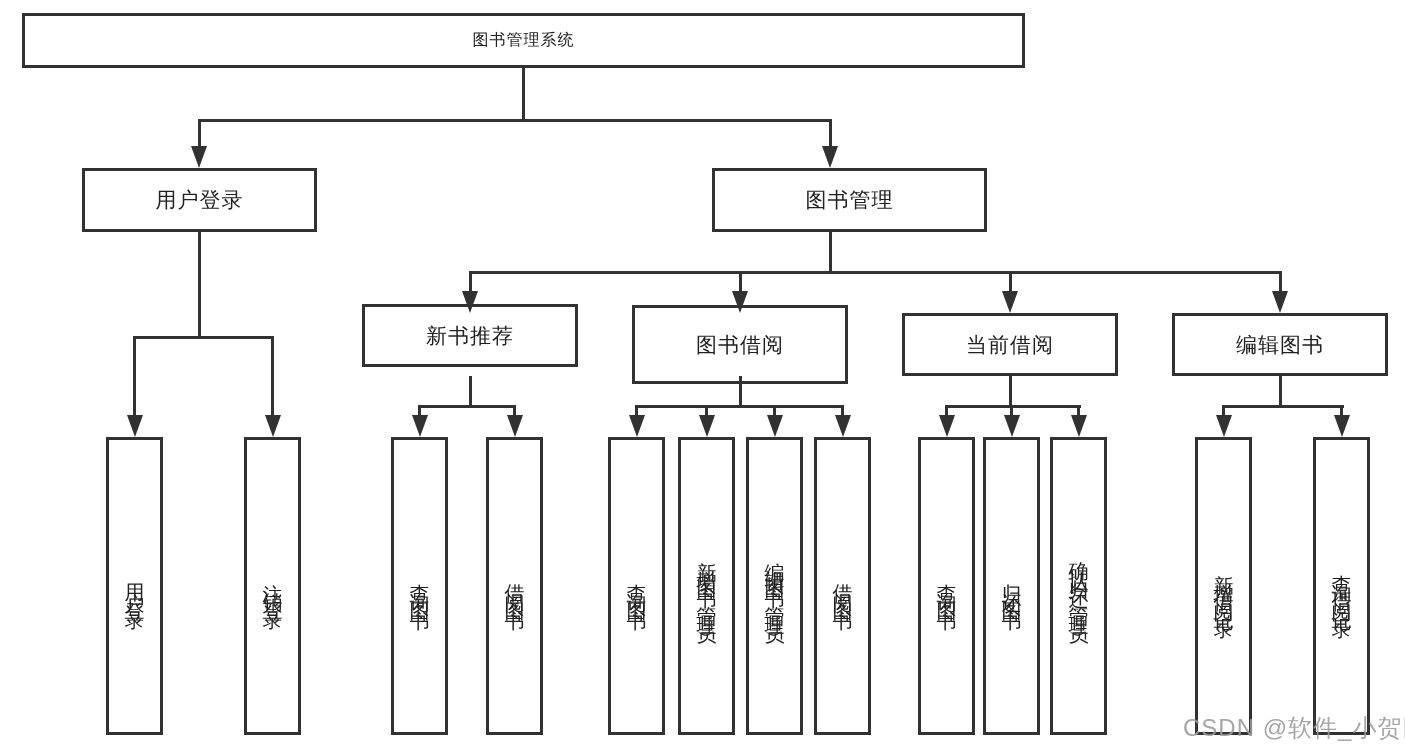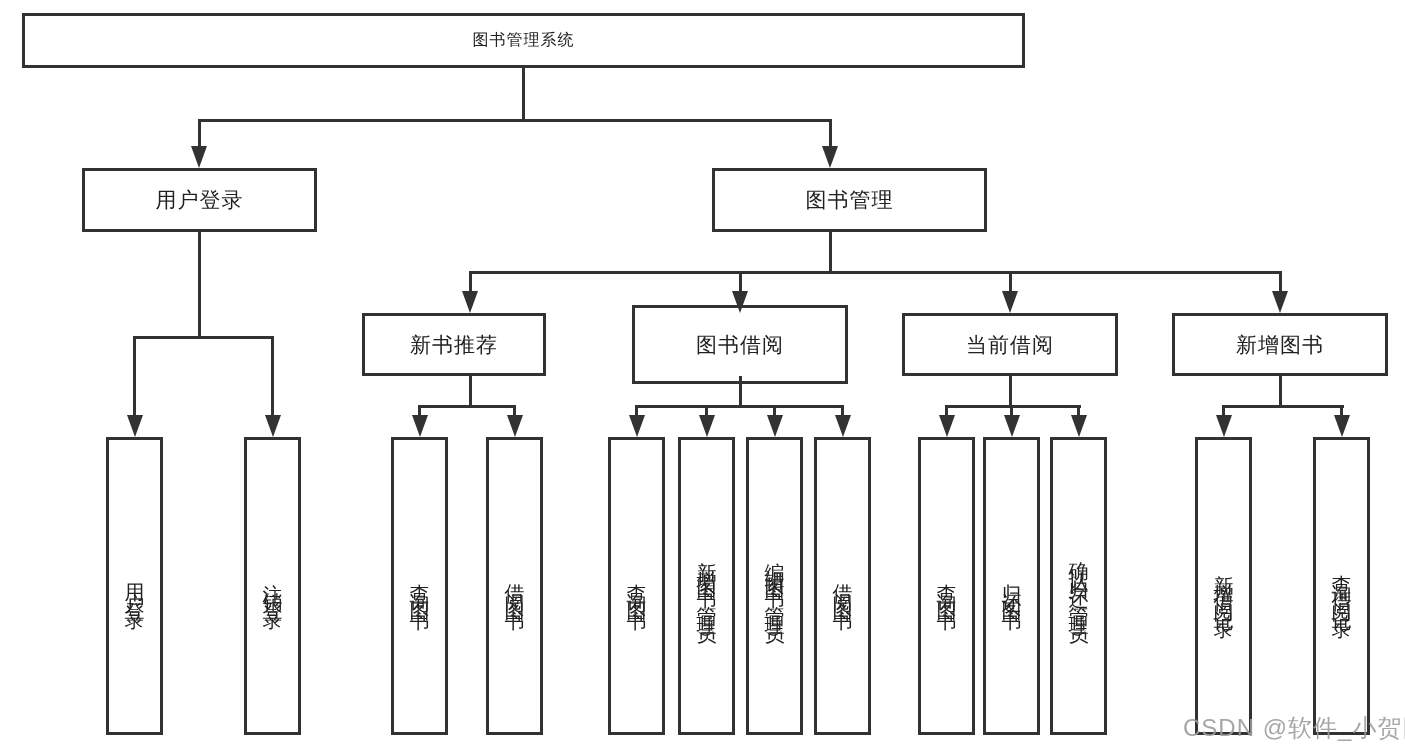--- a/index.html
+++ b/index.html
@@ -56,31 +56,31 @@
     <span>图书管理系统</span>
   </div>
 
   <div class="box" style="left:82px;top:168px;width:235px;height:64px">
     <span>用户登录</span>
   </div>
   <div class="box" style="left:712px;top:168px;width:275px;height:64px">
     <span>图书管理</span>
   </div>
 
-  <div class="box" style="left:362px;top:313px;width:184px;height:63px">
+  <div class="box" style="left:362px;top:304px;width:216px;height:63px">
     <span>新书推荐</span>
   </div>
   <div class="box" style="left:632px;top:305px;width:216px;height:79px">
     <span>图书借阅</span>
   </div>
   <div class="box" style="left:902px;top:313px;width:216px;height:63px">
     <span>当前借阅</span>
   </div>
   <div class="box" style="left:1172px;top:313px;width:216px;height:63px">
-    <span>新增图书</span>
+    <span>编辑图书</span>
   </div>
 
   <div class="box vbox" style="left:106px;top:437px;width:57px;height:298px">
     <span>用户登录</span>
   </div>
   <div class="box vbox" style="left:244px;top:437px;width:57px;height:298px">
     <span>注销登录</span>
   </div>
 
   <div class="box vbox" style="left:391px;top:437px;width:57px;height:298px">

